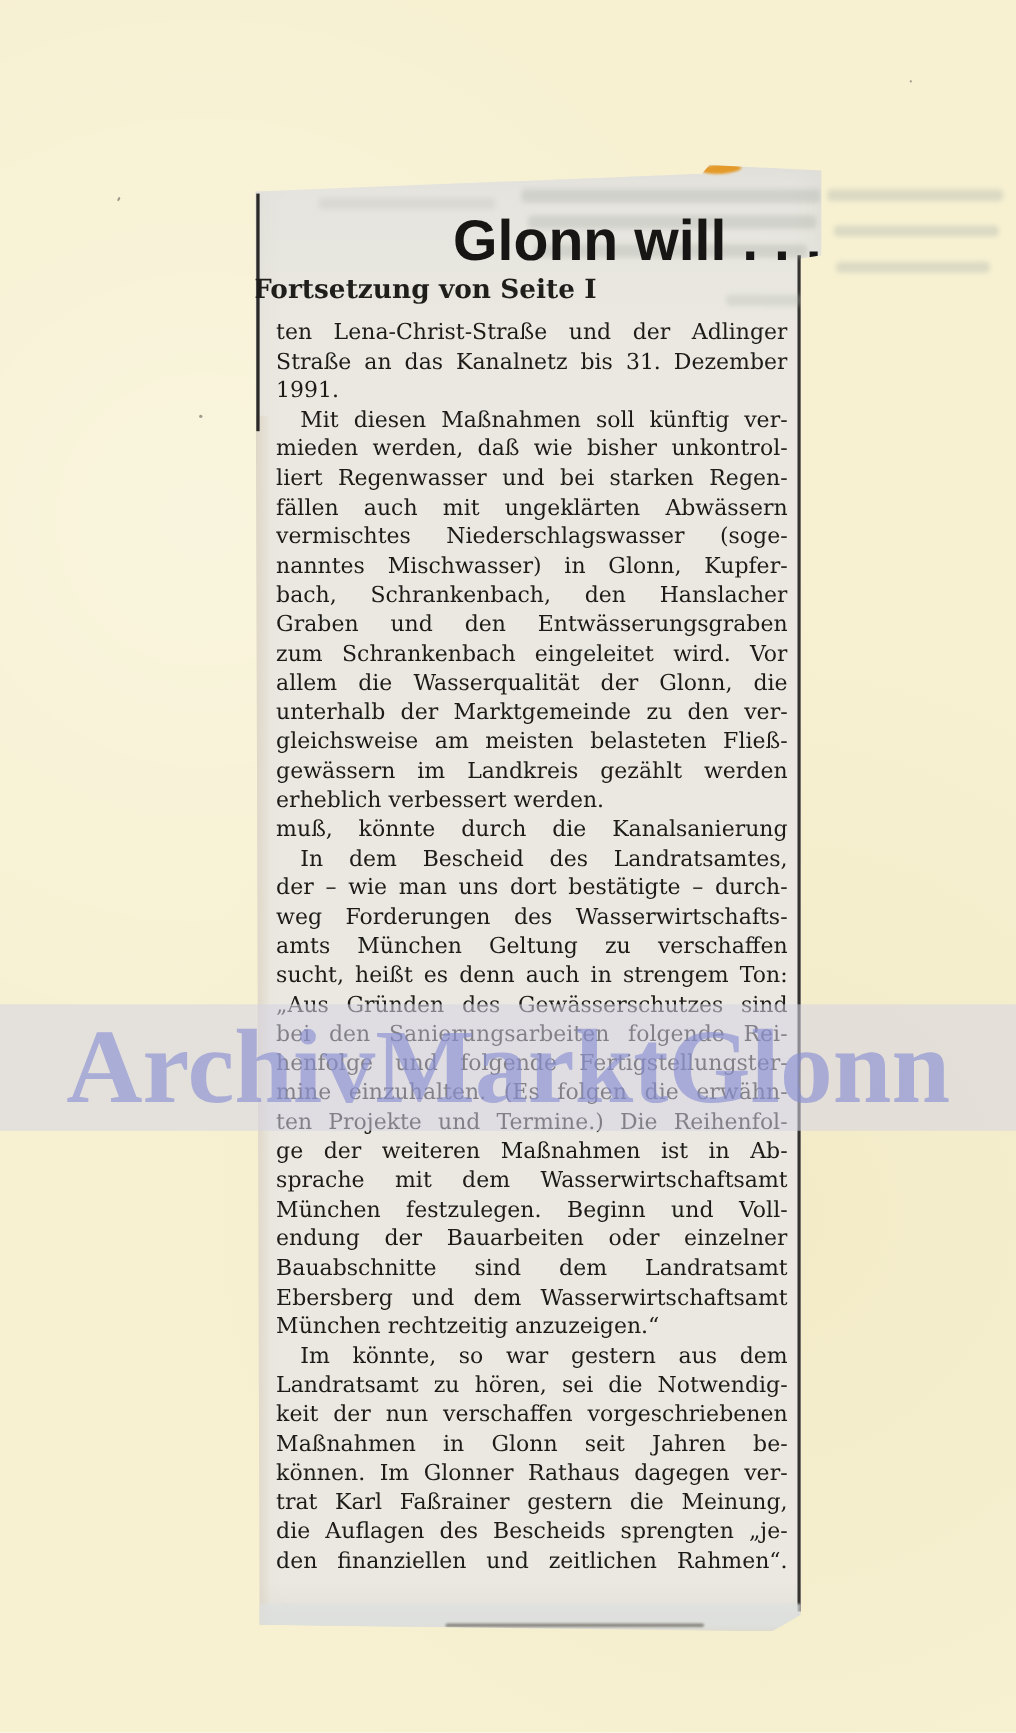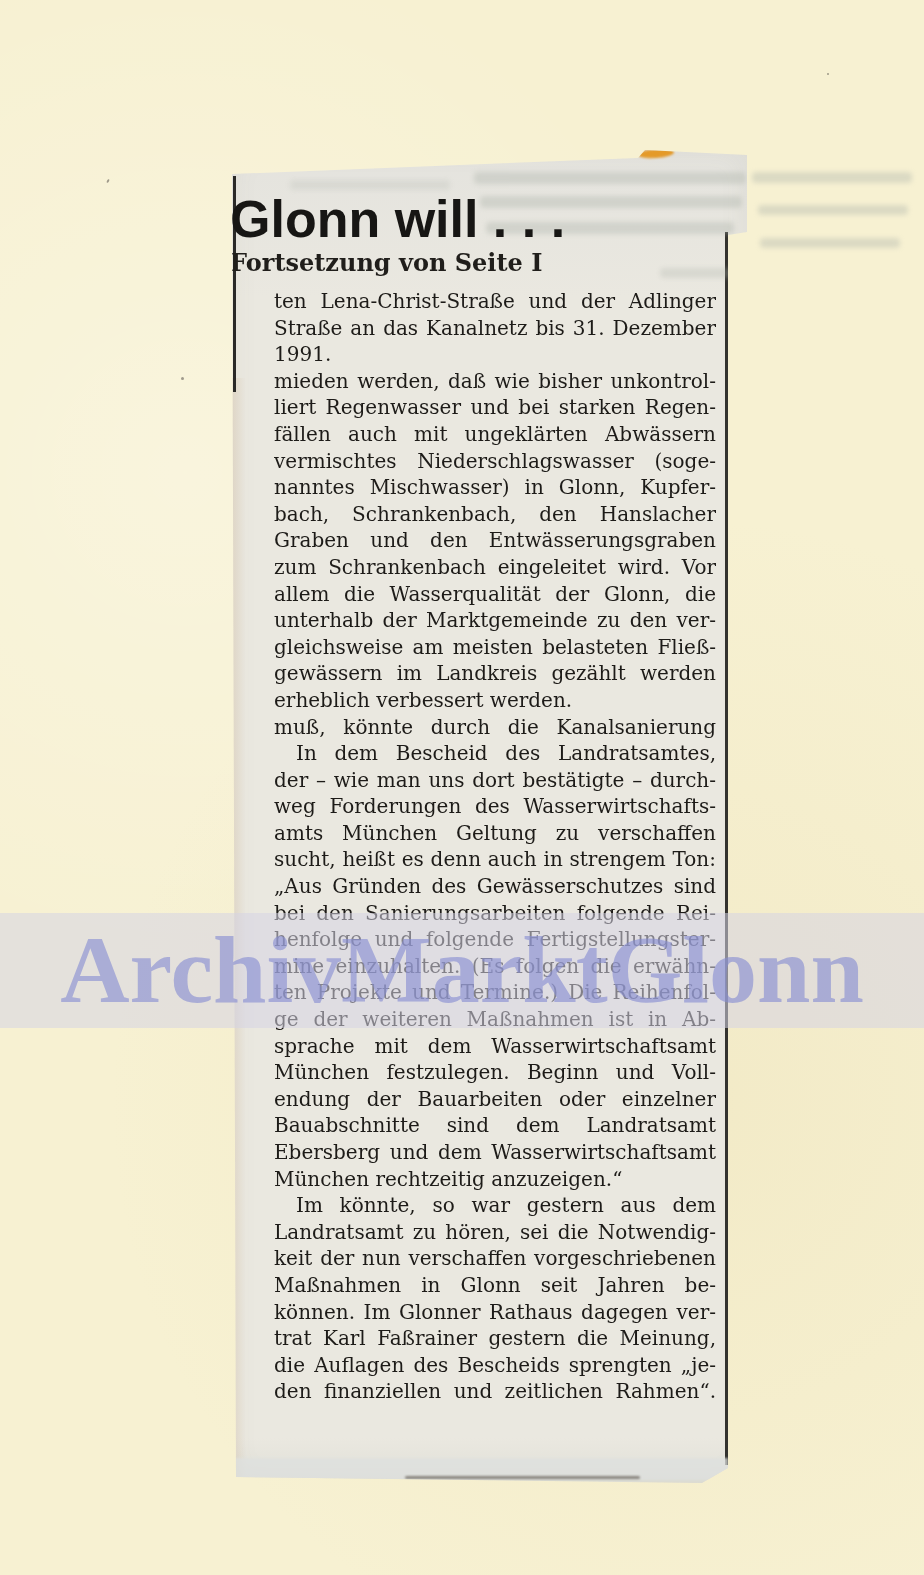--- a/index.html
+++ b/index.html
@@ -42,40 +42,39 @@
     background:#dee1df;opacity:.75;filter:blur(1px);
   }
   .bottom-smudge{
     position:absolute;left:175px;top:1328px;width:235px;height:3px;
     background:rgba(70,62,52,0.55);filter:blur(0.8px);border-radius:2px;
   }
 
   
   .headline{
     position:absolute;left:0;top:44px;width:100%;margin:0;
-    text-align:left;
+    text-align:right;
     font-family:"Liberation Sans", sans-serif;
     font-weight:bold;font-size:52px;line-height:1.05;
     letter-spacing:0px;color:#171614;
   }
   .subhead{
     position:absolute;left:0;top:100px;width:100%;margin:0;
     text-align:left;
     font-family:"DejaVu Serif", serif;
     font-weight:bold;font-size:24px;color:#201e1b;
   }
   .body-col{
     position:absolute;left:21px;top:140px;width:465px;
     font-size:20px;color:#1d1b18;
   }
   .line{
     height:26.6px;line-height:26.6px;overflow:hidden;
     text-align:justify;text-align-last:justify;
     white-space:normal;
-    margin-left:23px;
   }
   .line.end{text-align-last:left;}
   .line.indent{text-indent:22px;}
 
   
   .watermark-band{
     position:absolute;left:0;top:913px;width:924px;height:115px;
     background:rgba(214,212,227,0.55);
   }
   .watermark-text{
@@ -116,20 +115,21 @@
 
     <div class="orange-smudge"></div>
 
     <h1 class="headline">Glonn will . . .</h1>
     <h2 class="subhead">Fortsetzung von Seite I</h2>
 
     <div class="body-col" id="body-col">
         <div class="line">ten Lena-Christ-Straße und der Adlinger</div>
         <div class="line">Straße an das Kanalnetz bis 31. Dezember</div>
         <div class="line end">1991.</div>
+        <div class="line indent">Mit diesen Maßnahmen soll künftig ver-</div>
         <div class="line">mieden werden, daß wie bisher unkontrol-</div>
         <div class="line">liert Regenwasser und bei starken Regen-</div>
         <div class="line">fällen auch mit ungeklärten Abwässern</div>
         <div class="line">vermischtes Niederschlagswasser (soge-</div>
         <div class="line">nanntes Mischwasser) in Glonn, Kupfer-</div>
         <div class="line">bach, Schrankenbach, den Hanslacher</div>
         <div class="line">Graben und den Entwässerungsgraben</div>
         <div class="line">zum Schrankenbach eingeleitet wird. Vor</div>
         <div class="line">allem die Wasserqualität der Glonn, die</div>
         <div class="line">unterhalb der Marktgemeinde zu den ver-</div>

